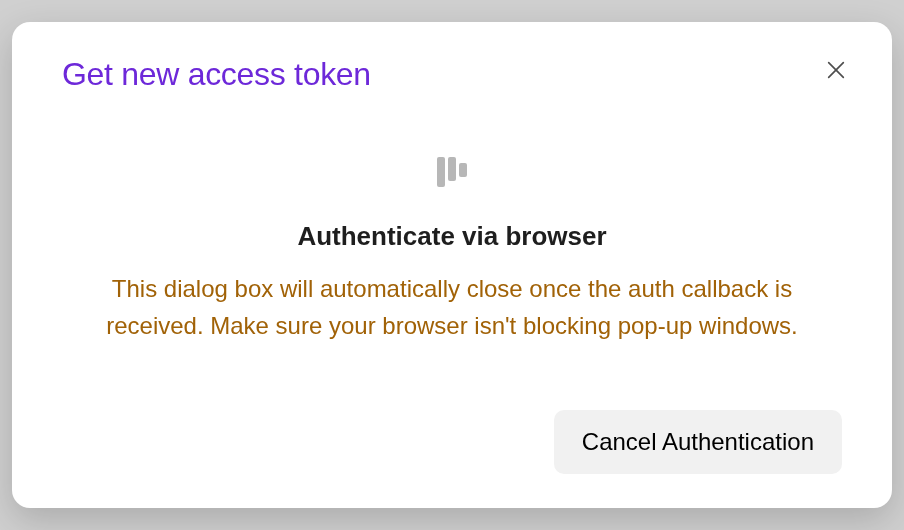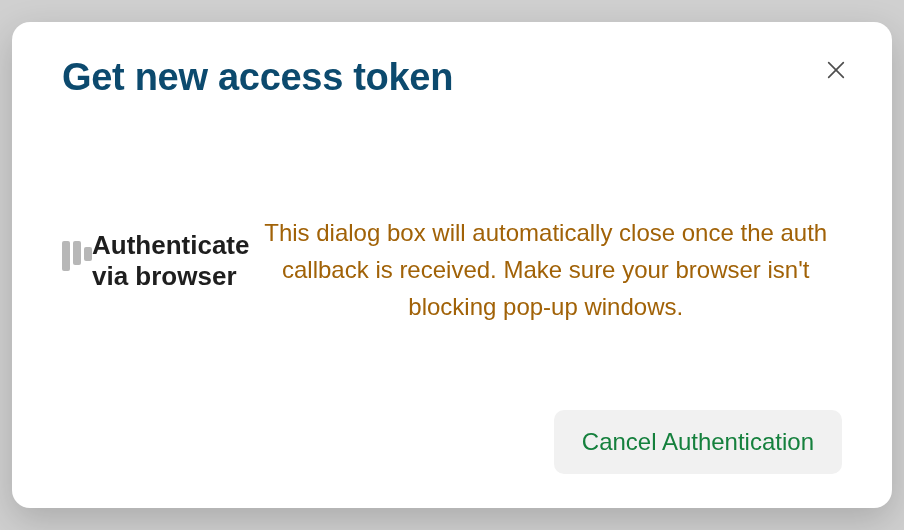--- a/index.html
+++ b/index.html
@@ -52,42 +52,42 @@
       display: flex;
       flex-direction: column;
     }
 
     .modal-header {
       display: flex;
       align-items: flex-start;
       justify-content: space-between;
     }
     .modal-title {
-      font-size: 38px;
-      font-weight: 700;
-      color: #0c4a6e;
+      font-size: 32px;
+      font-weight: 400;
+      color: #6d28d9;
       letter-spacing: -0.3px;
     }
     .close-btn {
       width: 28px;
       height: 28px;
       display: flex;
       align-items: center;
       justify-content: center;
       cursor: pointer;
       color: #4e4e4e;
       margin-top: 2px;
       margin-right: -8px;
     }
     .close-btn svg { width: 22px; height: 22px; }
 
     .modal-body {
       flex: 1;
       display: flex;
-      flex-direction: row;
+      flex-direction: column;
       align-items: center;
       padding-top: 58px;
     }
 
     .spinner {
       display: flex;
       align-items: flex-end;
       gap: 3px;
       height: 36px;
       margin-bottom: 34px;
@@ -115,21 +115,21 @@
       max-width: 760px;
     }
 
     .modal-footer {
       display: flex;
       justify-content: flex-end;
       padding-top: 28px;
     }
     .cancel-btn {
       background: #f1f1f1;
-      color: #15803d;
+      color: #000000;
       font-size: 24px;
       border: none;
       border-radius: 10px;
       padding: 18px 28px;
       cursor: pointer;
     }
   </style>
 </head>
 <body>
 

